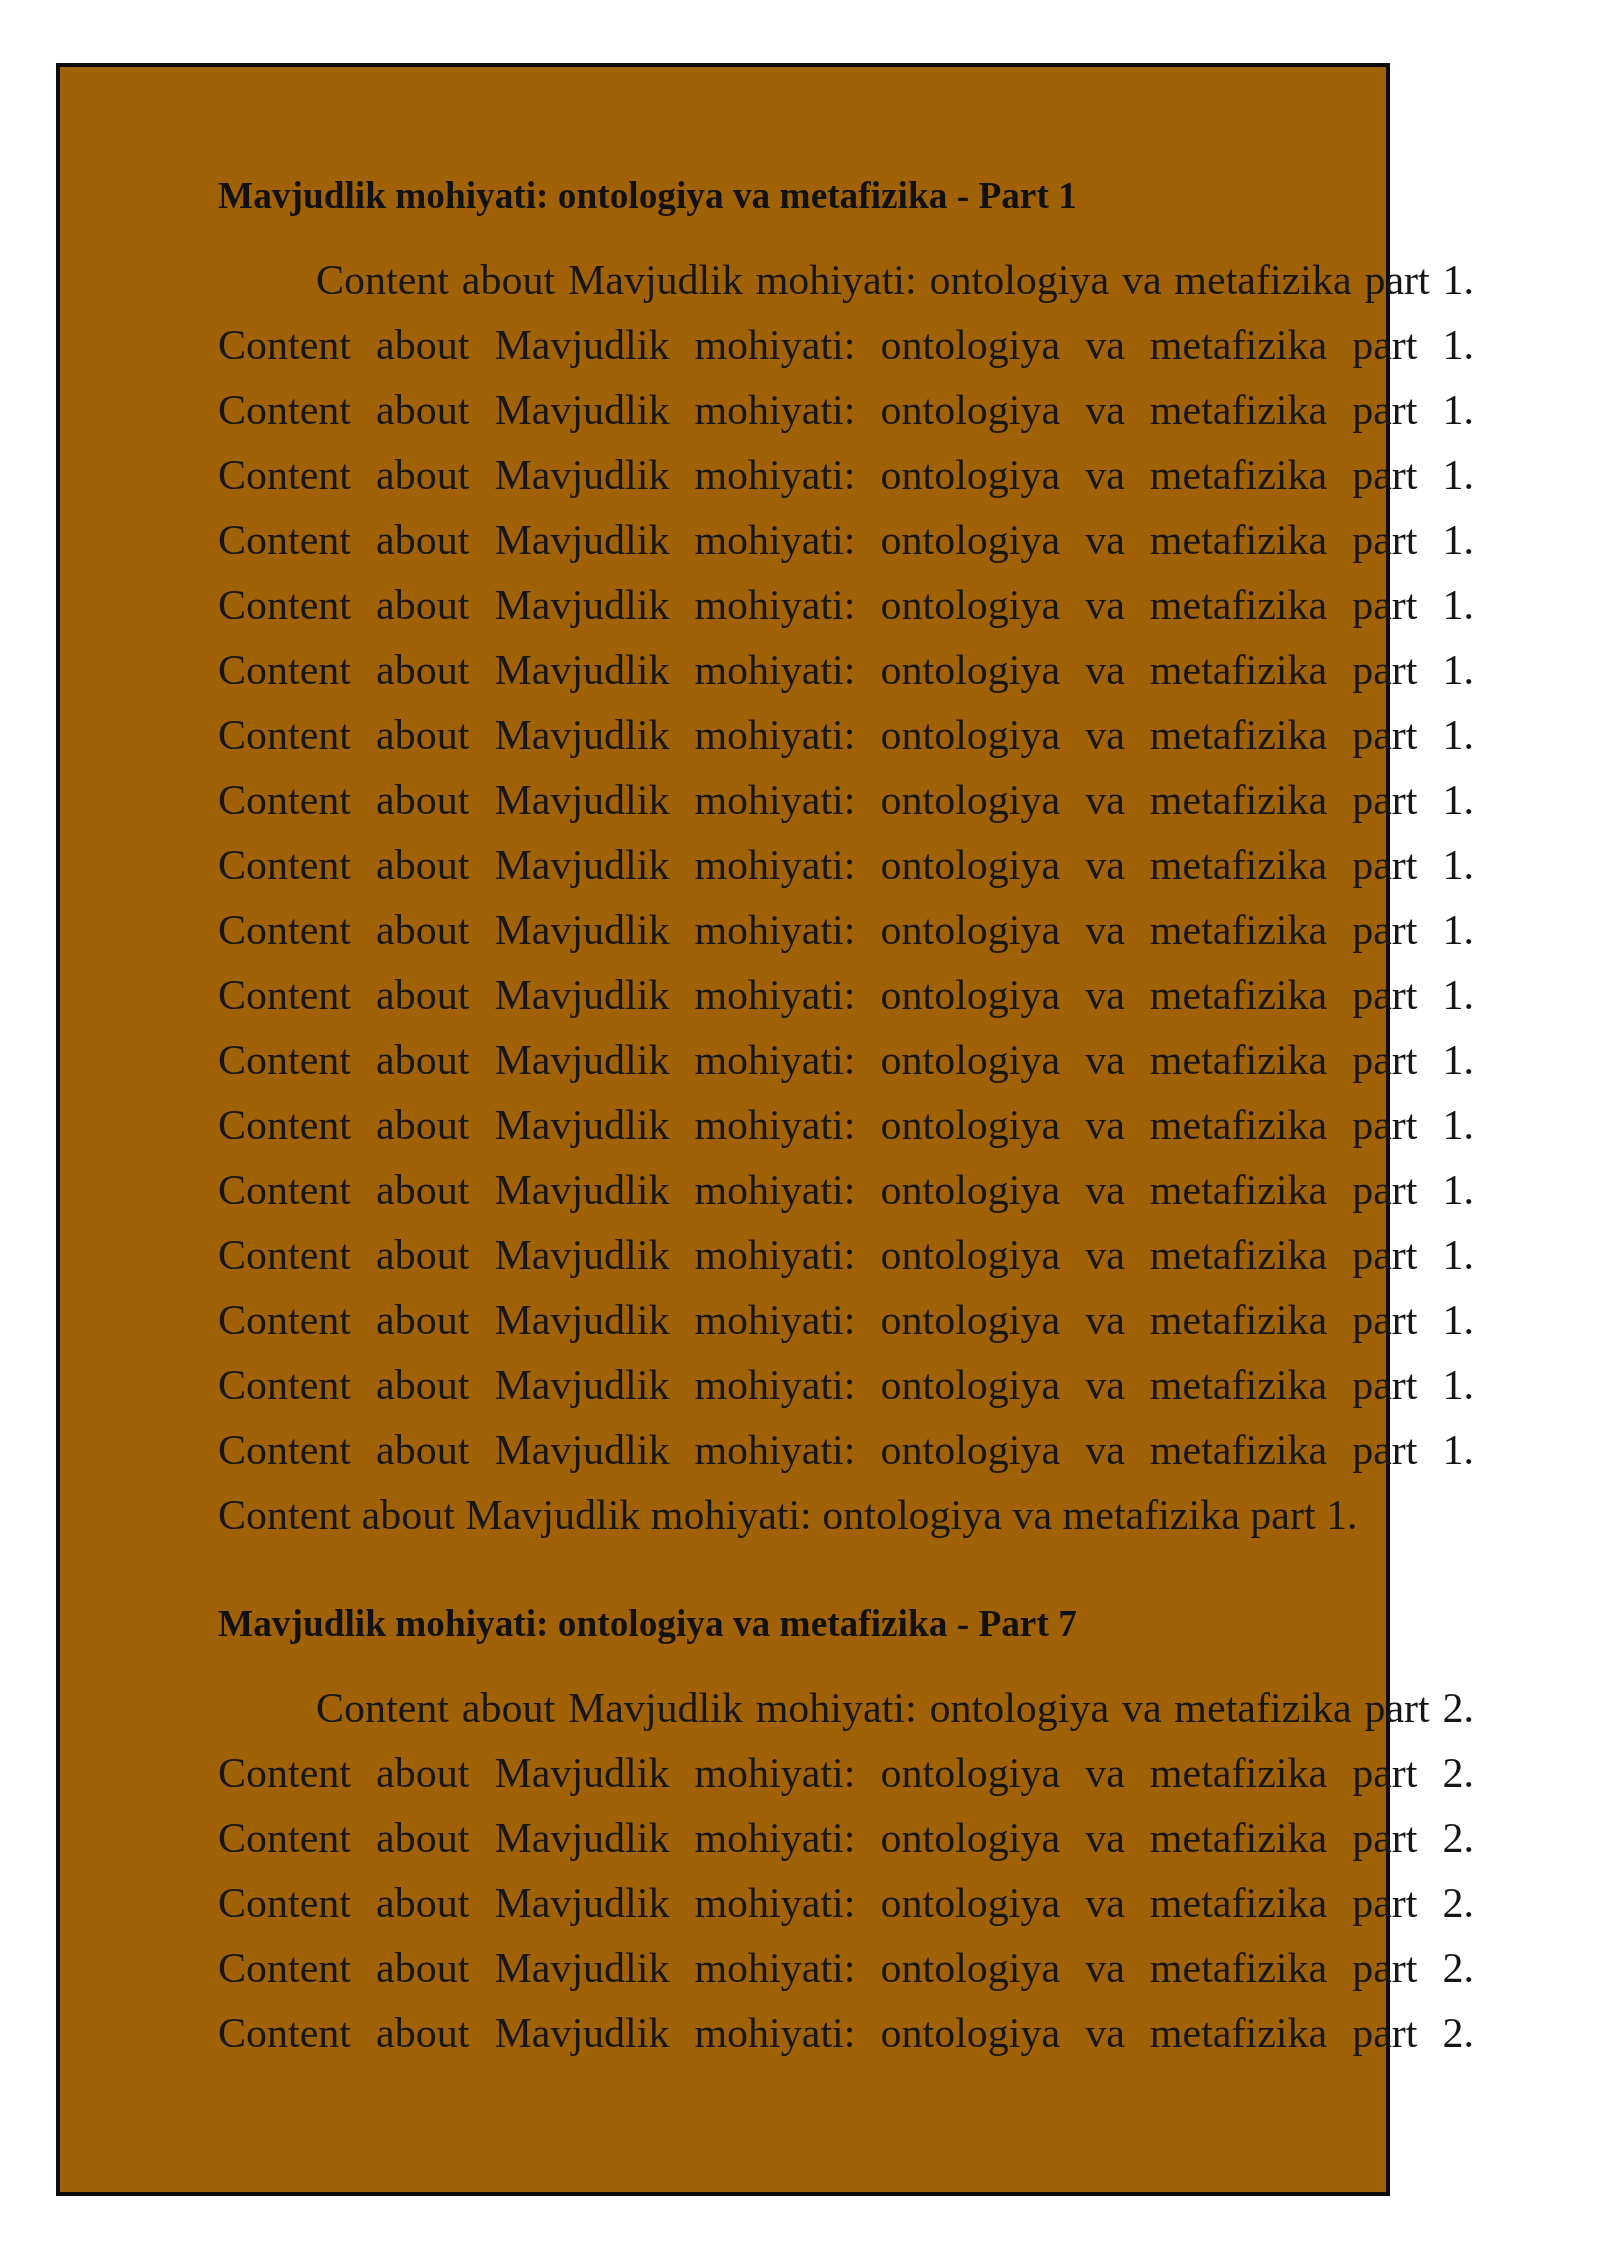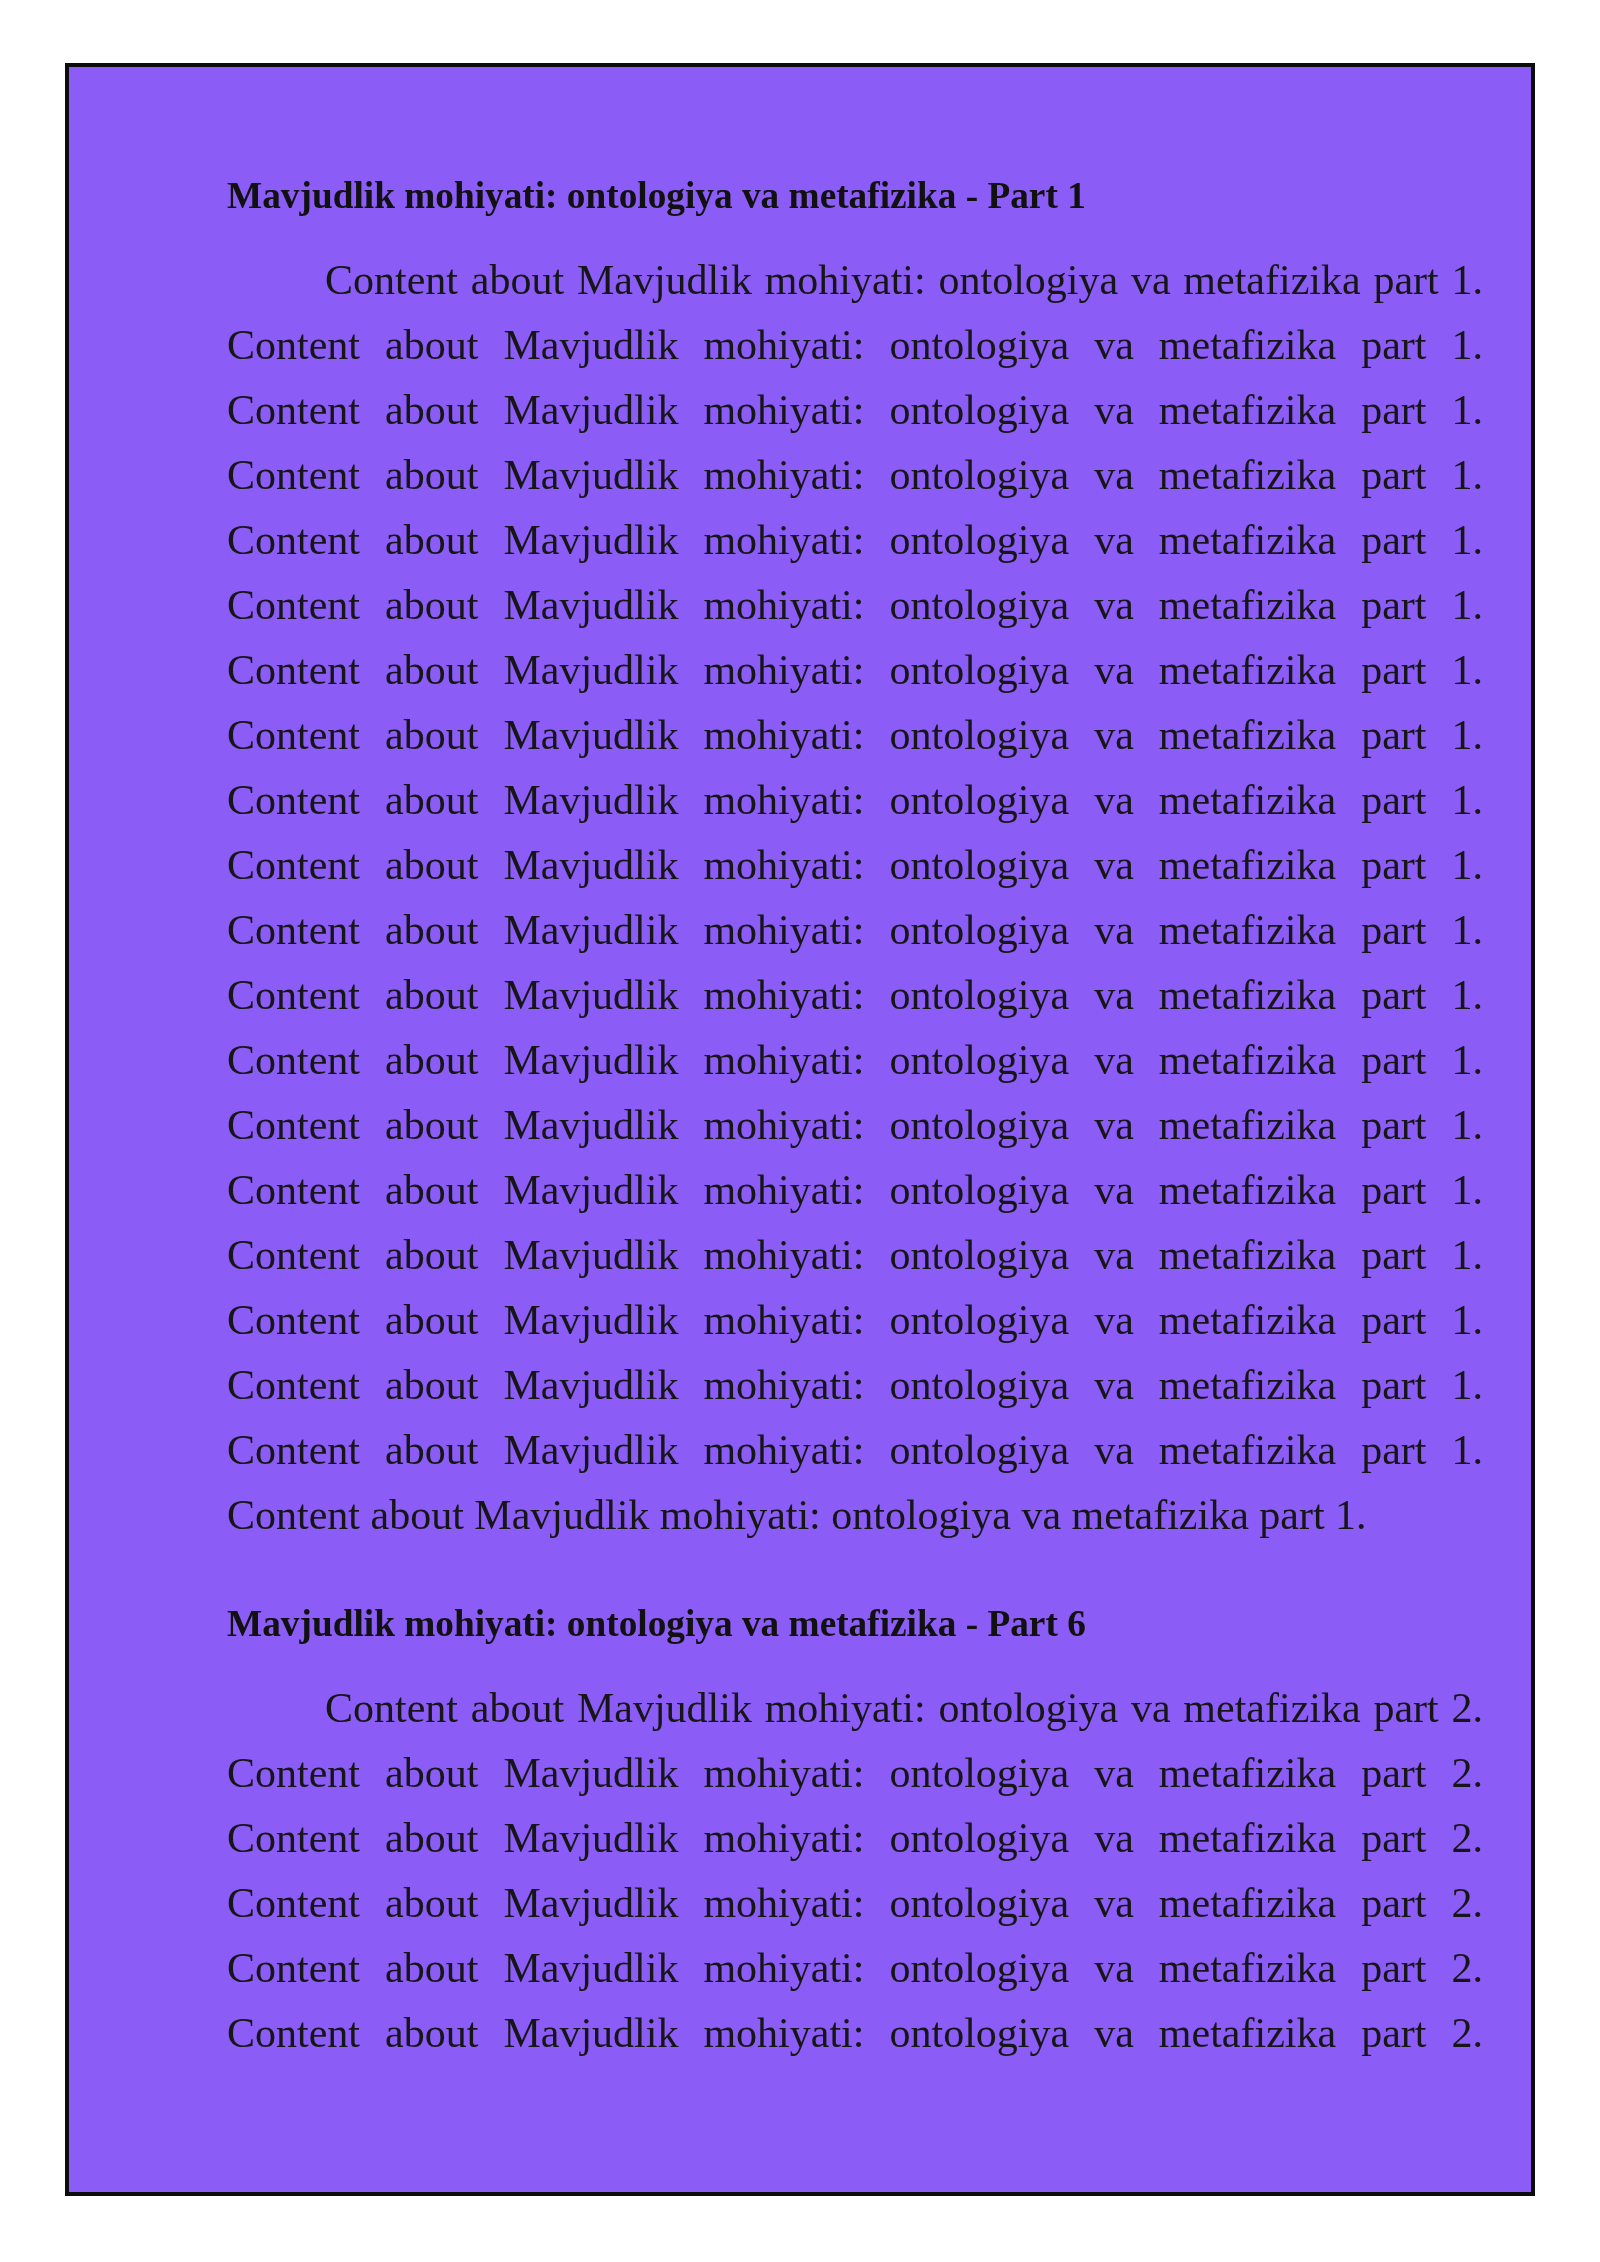--- a/index.html
+++ b/index.html
@@ -9,27 +9,27 @@
   body {
     width: 1600px;
     height: 2262px;
     background: #ffffff;
     position: relative;
     font-family: "Liberation Serif", serif;
     color: #131313;
   }
   .page-frame {
     position: absolute;
-    left: 65px;
+    left: 56px;
     top: 63px;
-    width: 1470px;
+    width: 1334px;
     height: 2133px;
     box-sizing: border-box;
     border: 4px solid #0c0c0c;
-    background: #8b5cf6;
+    background: #a16207;
   }
   .page-content {
     position: absolute;
     left: 158px;
     top: 96px;
     width: 1256px;
     height: 1903px;
     overflow: hidden;
   }
   .doc-heading {
@@ -56,16 +56,16 @@
     hyphens: none;
   }
 </style>
 </head>
 <body>
 
 <div class="page-frame">
   <div class="page-content">
     <h1 class="doc-heading">Mavjudlik mohiyati: ontologiya va metafizika - Part 1</h1>
     <p class="doc-paragraph">Content about Mavjudlik mohiyati: ontologiya va metafizika part 1. Content about Mavjudlik mohiyati: ontologiya va metafizika part 1. Content about Mavjudlik mohiyati: ontologiya va metafizika part 1. Content about Mavjudlik mohiyati: ontologiya va metafizika part 1. Content about Mavjudlik mohiyati: ontologiya va metafizika part 1. Content about Mavjudlik mohiyati: ontologiya va metafizika part 1. Content about Mavjudlik mohiyati: ontologiya va metafizika part 1. Content about Mavjudlik mohiyati: ontologiya va metafizika part 1. Content about Mavjudlik mohiyati: ontologiya va metafizika part 1. Content about Mavjudlik mohiyati: ontologiya va metafizika part 1. Content about Mavjudlik mohiyati: ontologiya va metafizika part 1. Content about Mavjudlik mohiyati: ontologiya va metafizika part 1. Content about Mavjudlik mohiyati: ontologiya va metafizika part 1. Content about Mavjudlik mohiyati: ontologiya va metafizika part 1. Content about Mavjudlik mohiyati: ontologiya va metafizika part 1. Content about Mavjudlik mohiyati: ontologiya va metafizika part 1. Content about Mavjudlik mohiyati: ontologiya va metafizika part 1. Content about Mavjudlik mohiyati: ontologiya va metafizika part 1. Content about Mavjudlik mohiyati: ontologiya va metafizika part 1. Content about Mavjudlik mohiyati: ontologiya va metafizika part 1.</p>
-    <h1 class="doc-heading second">Mavjudlik mohiyati: ontologiya va metafizika - Part 6</h1>
+    <h1 class="doc-heading second">Mavjudlik mohiyati: ontologiya va metafizika - Part 7</h1>
     <p class="doc-paragraph">Content about Mavjudlik mohiyati: ontologiya va metafizika part 2. Content about Mavjudlik mohiyati: ontologiya va metafizika part 2. Content about Mavjudlik mohiyati: ontologiya va metafizika part 2. Content about Mavjudlik mohiyati: ontologiya va metafizika part 2. Content about Mavjudlik mohiyati: ontologiya va metafizika part 2. Content about Mavjudlik mohiyati: ontologiya va metafizika part 2. Content about Mavjudlik mohiyati: ontologiya va metafizika part 2. Content about Mavjudlik mohiyati: ontologiya va metafizika part 2. Content about Mavjudlik mohiyati: ontologiya va metafizika part 2. Content about Mavjudlik mohiyati: ontologiya va metafizika part 2.</p>
   </div>
 </div>
 
 </body></html>

